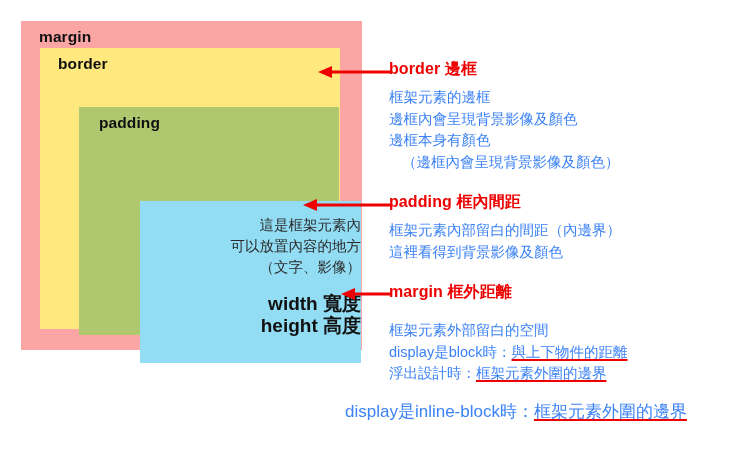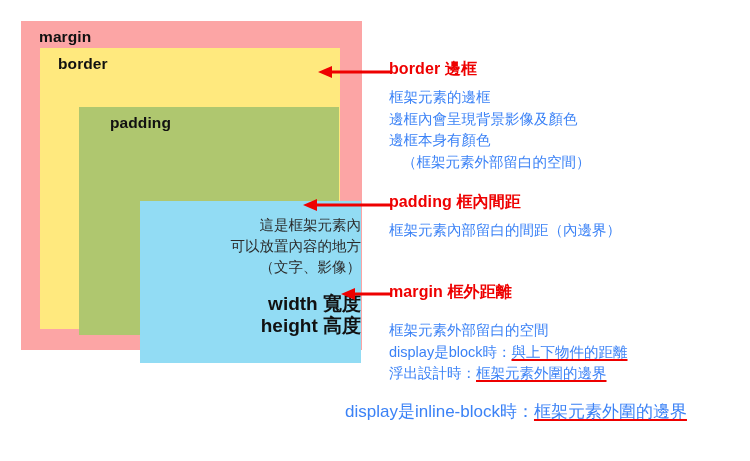--- a/index.html
+++ b/index.html
@@ -54,21 +54,21 @@
   .box-label {
     position: absolute;
     font-weight: bold;
     font-size: 15.5px;
     color: #111111;
     letter-spacing: 0.1px;
     white-space: nowrap;
   }
   #margin-label  { left: 18px;  top: 7px; }
   #border-label  { left: 18px;  top: 7px; }
-  #padding-label { left: 31px;  top: 7px; }
+  #padding-label { left: 20px;  top: 7px; }
 
   .content-text {
     position: absolute;
     left: 0;
     width: 100%;
     text-align: right;
     white-space: nowrap;
     color: #2b2b2b;
     font-size: 14.5px;
     line-height: 21px;
@@ -187,28 +187,29 @@
 </svg>
 
 <div id="annotations">
 
   <div class="anno-block" id="anno-border">
     <div class="anno-heading">border 邊框</div>
     <div class="anno-body">
         <div class="anno-line">框架元素的邊框</div>
         <div class="anno-line">邊框內會呈現背景影像及顏色</div>
         <div class="anno-line">邊框本身有顏色</div>
-        <div class="anno-line indent">（框架元素外部留白的空間）</div>
+        <div class="anno-line indent">（邊框內會呈現背景影像及顏色）</div>
       </div>
   </div>
 
   <div class="anno-block" id="anno-padding">
     <div class="anno-heading">padding 框內間距</div>
     <div class="anno-body">
         <div class="anno-line">框架元素內部留白的間距（內邊界）</div>
+        <div class="anno-line">這裡看得到背景影像及顏色</div>
       </div>
   </div>
 
   <div class="anno-block" id="anno-margin">
     <div class="anno-heading">margin 框外距離</div>
     <div class="anno-body">
         <div class="anno-line">框架元素外部留白的空間</div>
         <div class="anno-line"><span>display是block時：</span><span class="uline">與上下物件的距離</span></div>
         <div class="anno-line"><span>浮出設計時：</span><span class="uline">框架元素外圍的邊界</span></div>
       </div>

